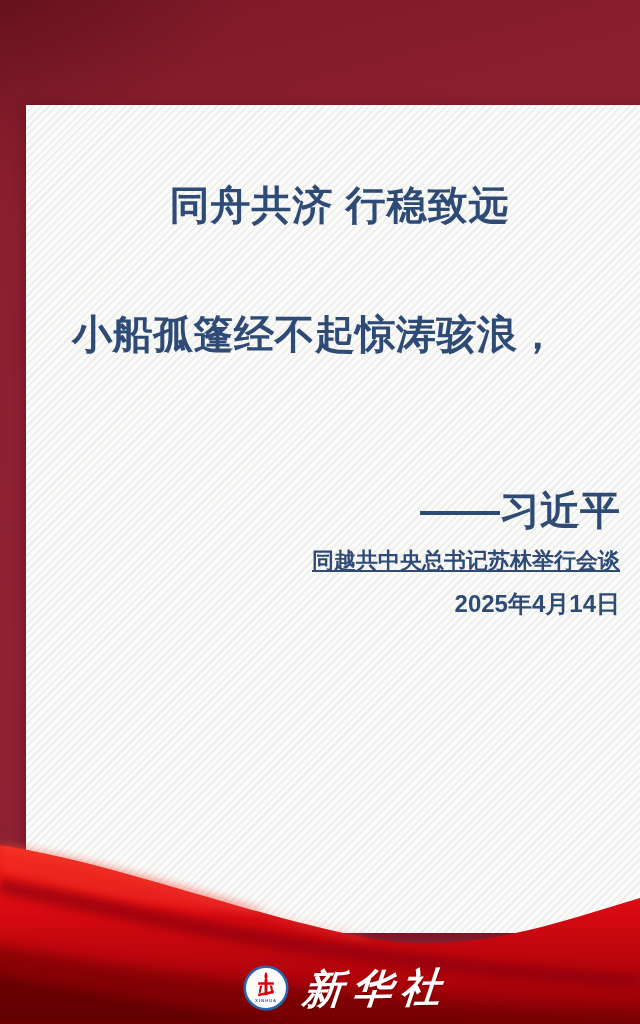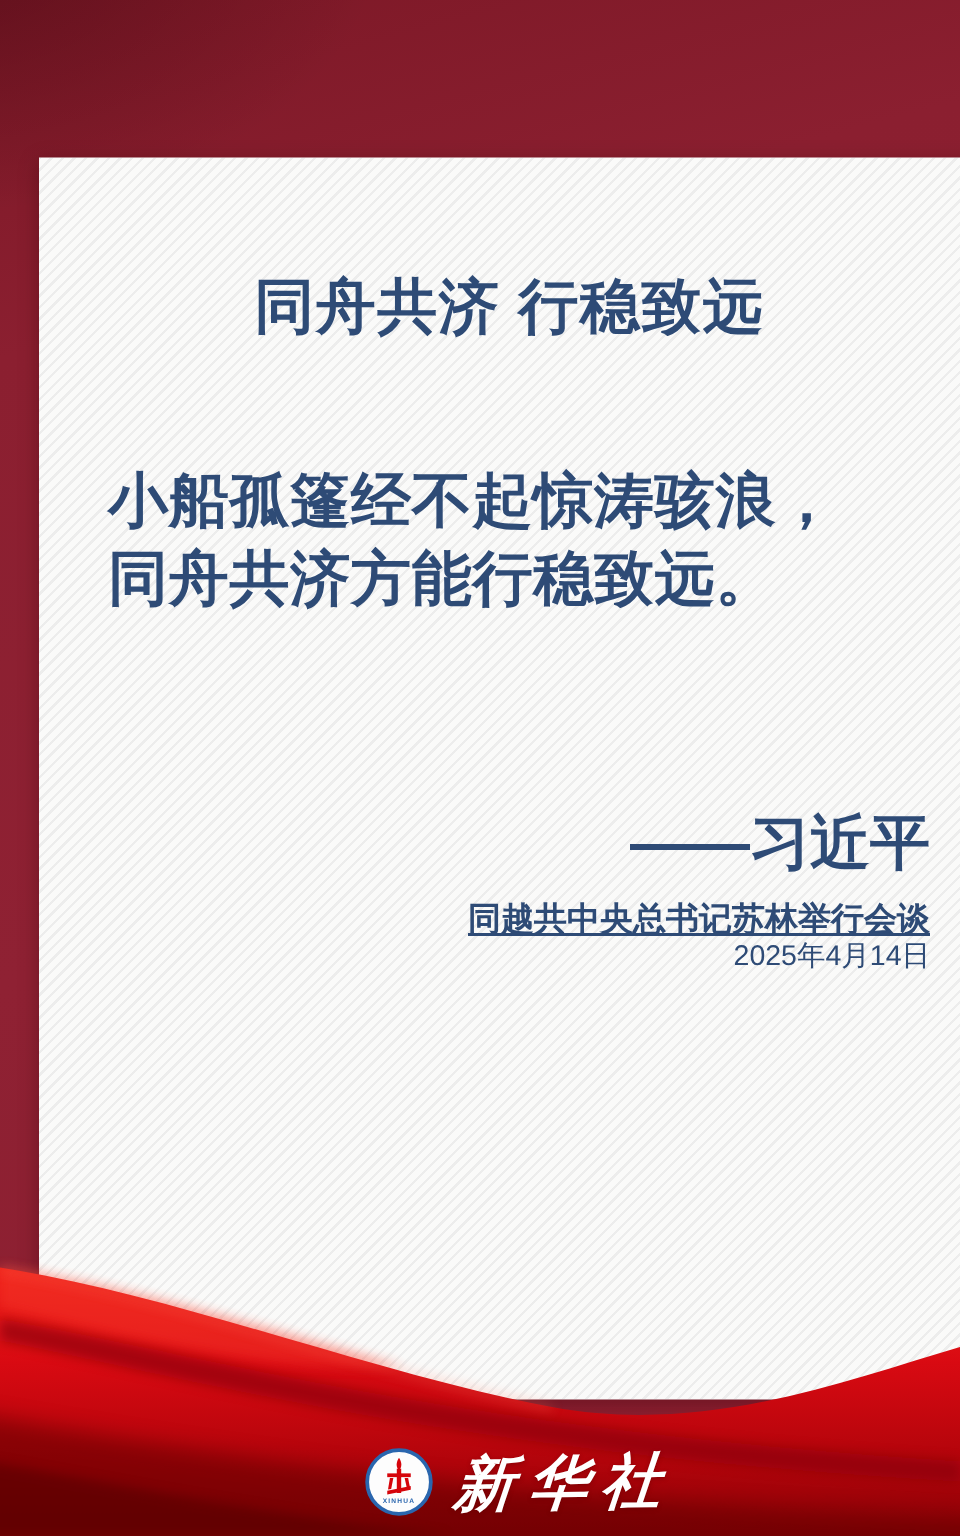--- a/index.html
+++ b/index.html
@@ -48,22 +48,23 @@
   .attribution{
     font-size:40px;line-height:34px;
     font-weight:900;color:#2e4b76;
   }
   .context{
     margin-top:22px;
     font-size:22px;line-height:24px;
     font-weight:700;color:#2e4b76;text-decoration:underline;
   }
   .date{
-    font-size:19px;line-height:25px;
-    font-weight:400;color:#2e4b76;
+    margin-top:18px;
+    font-size:24px;line-height:25px;
+    font-weight:700;color:#2e4b76;
   }
   .ribbon{
     position:absolute;left:0;top:824px;width:640px;height:200px;
     display:block;
   }
   .footer-logo{
     position:absolute;left:0;top:958px;width:640px;height:60px;
     display:flex;align-items:center;justify-content:center;
     transform:translateX(26px);
     gap:14px;
@@ -83,21 +84,20 @@
 </head>
 <body>
 
 <div class="stage">
 
   <div class="card">
     <h1 class="title">同舟共济 行稳致远</h1>
 
     <div class="quote">
       <div class="quote-line">小船孤篷经不起惊涛骇浪，</div>
-      <div class="quote-line">同舟共济方能行稳致远。</div>
     </div>
 
     <div class="source">
       <div class="attribution">——习近平</div>
       <div class="context">同越共中央总书记苏林举行会谈</div>
       <div class="date">2025年4月14日</div>
     </div>
   </div>
 
   <svg class="ribbon" viewBox="0 0 640 200" preserveAspectRatio="none" aria-hidden="true">

